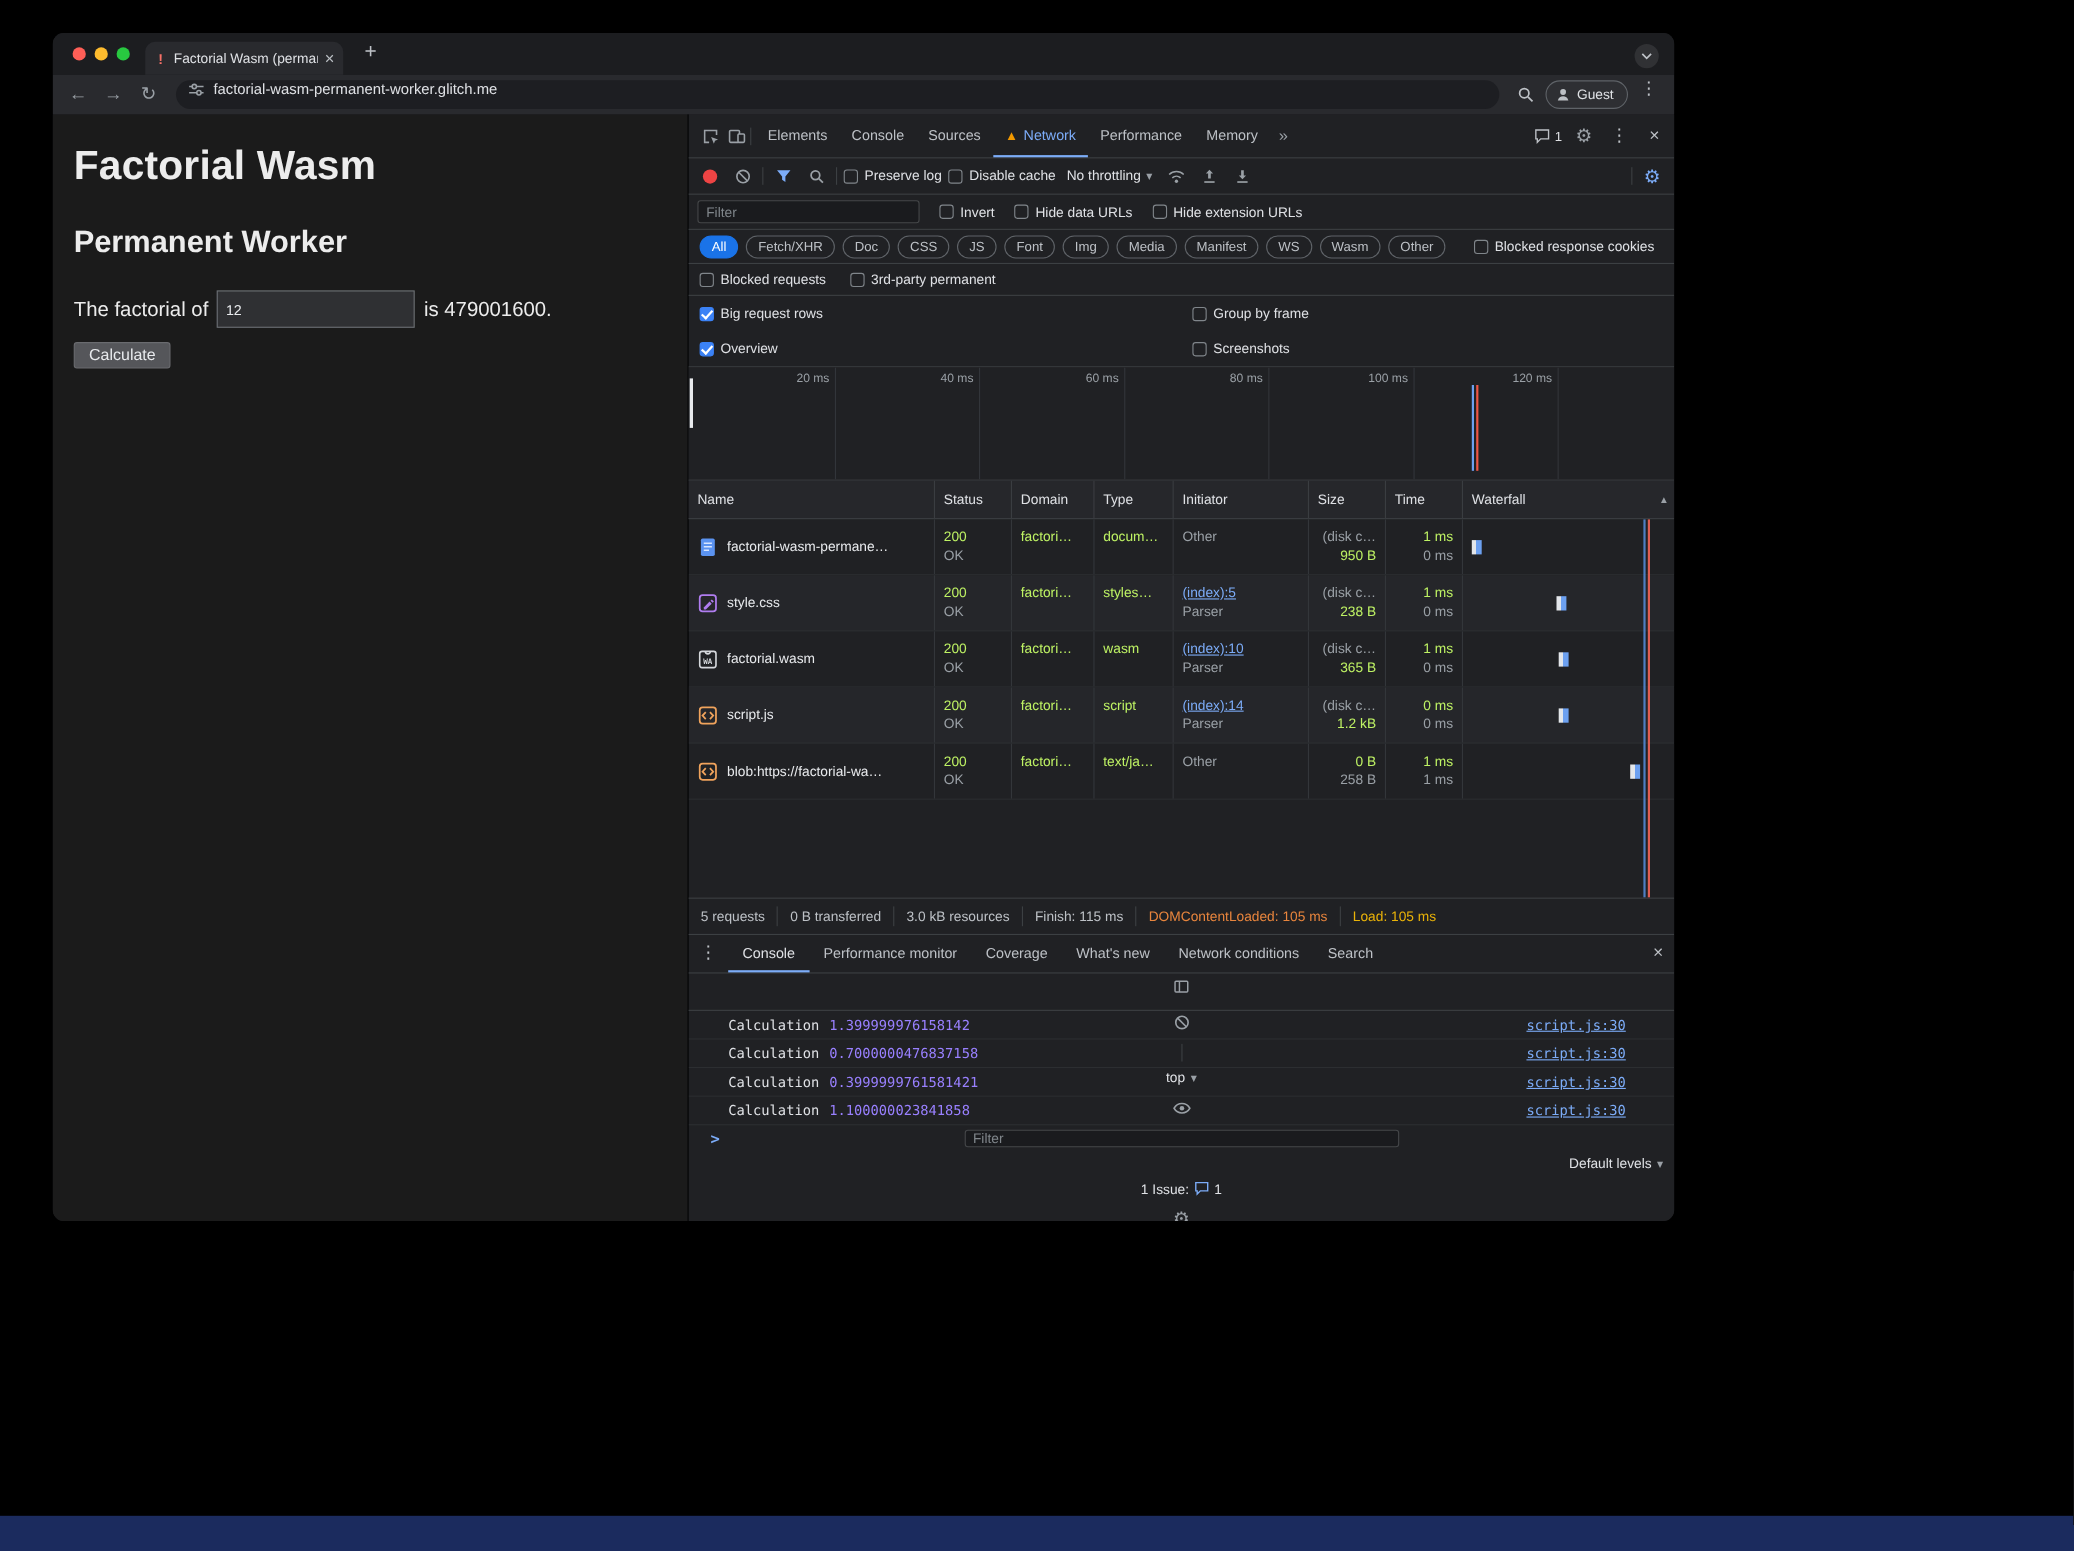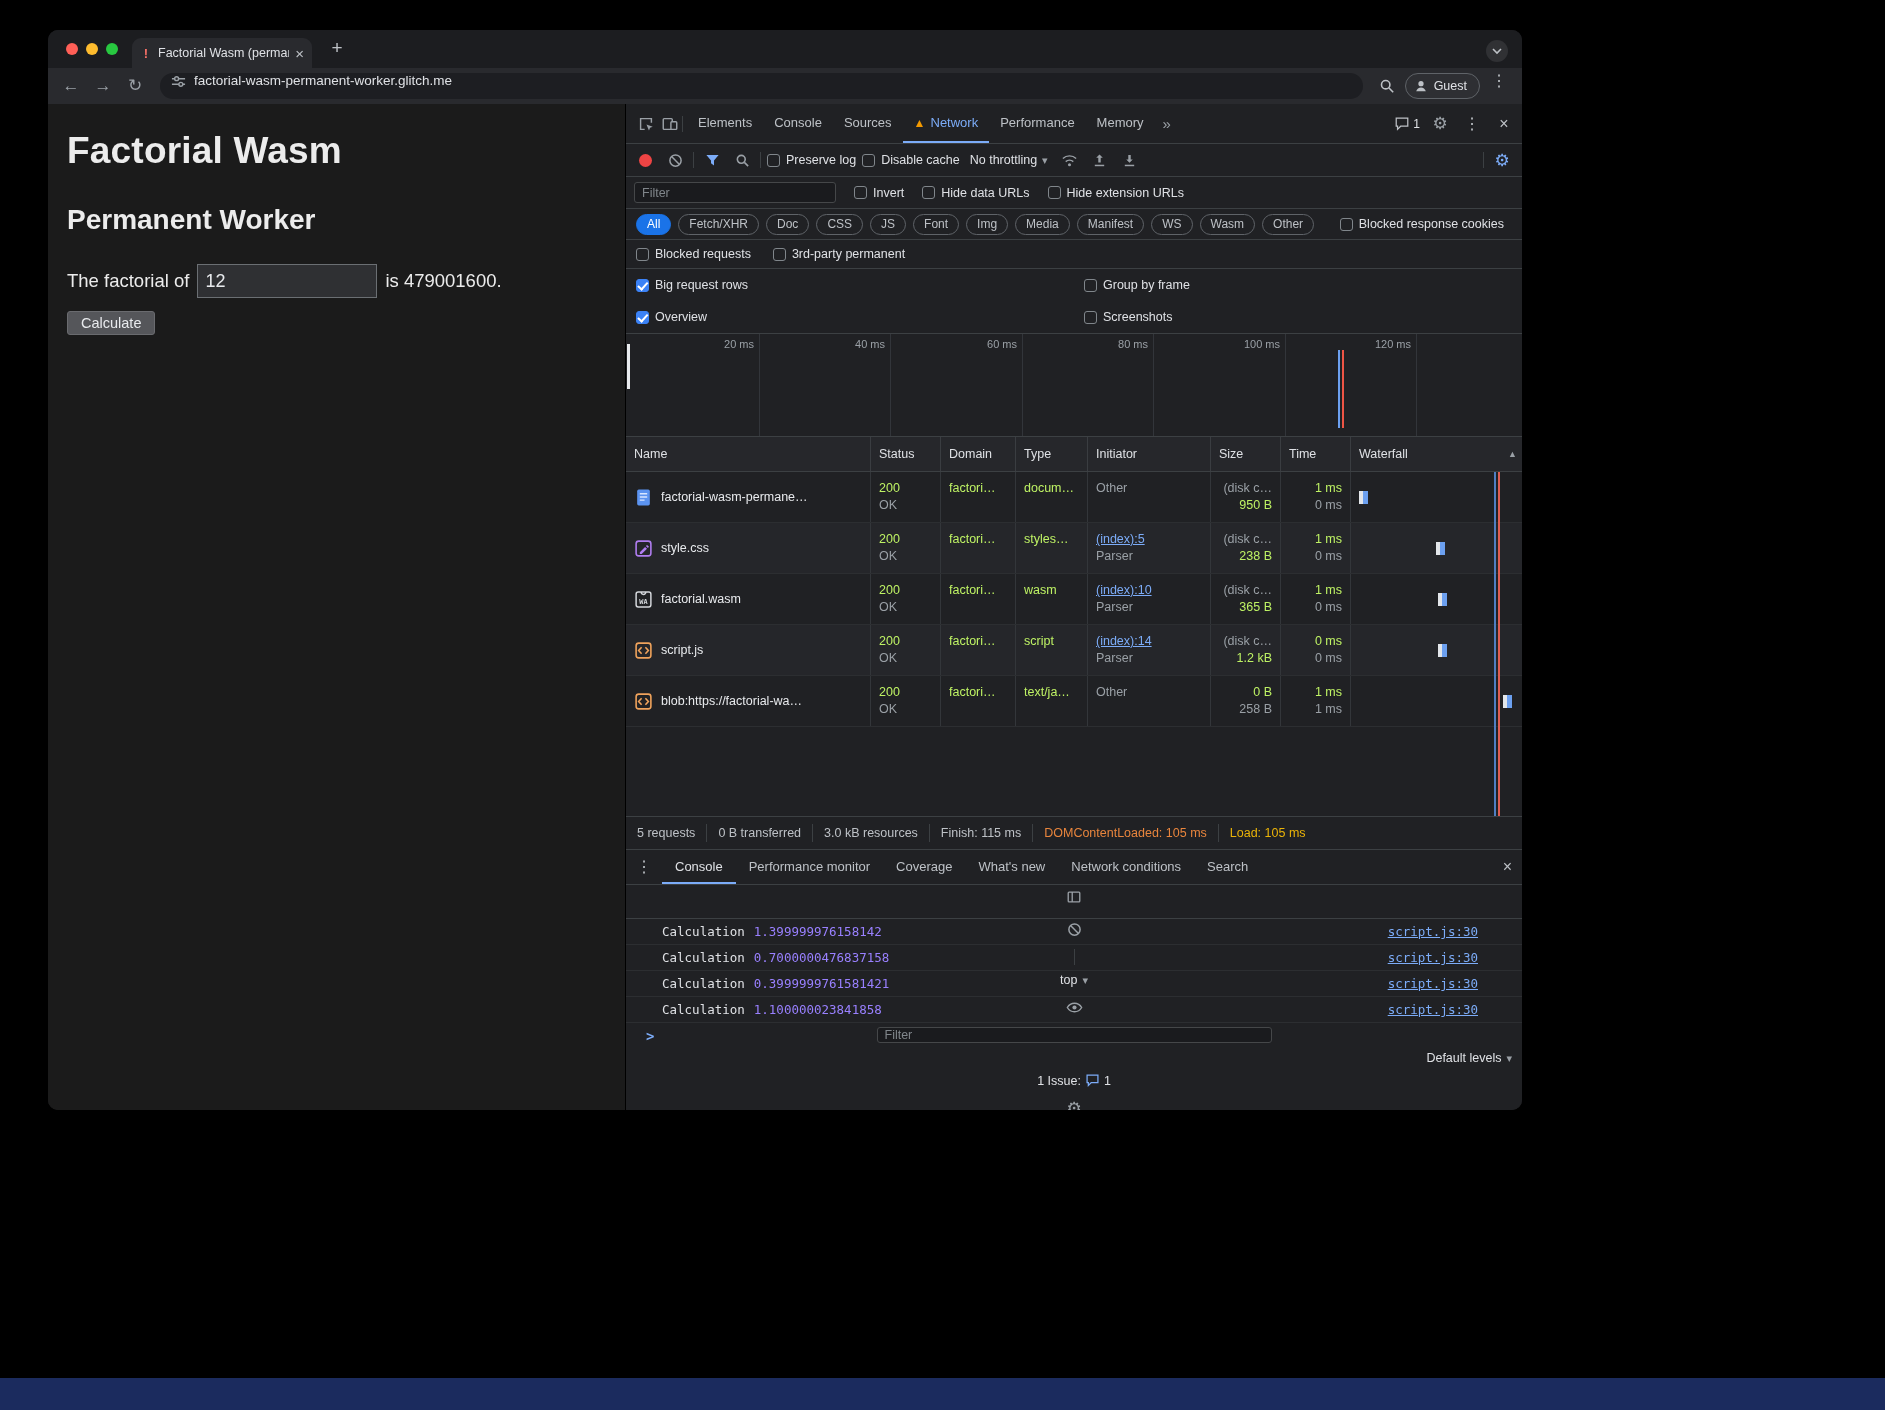--- a/index.html
+++ b/index.html
@@ -52,21 +52,21 @@
   
   .content{ flex:1; display:flex; min-height:0; }
 
   
   .page{ width:577px; background:#1b1b1b; padding:26px 20px 0 19px; color:#ececec; }
   .page h1{ font-size:37px; font-weight:bold; letter-spacing:.2px; }
   .page h2{ font-size:28px; font-weight:bold; margin-top:32px; }
   .factline{ margin-top:28px; font-size:18.5px; display:flex; align-items:center; }
   .factline input{
     width:180px; height:27px; margin:0 8px; background:#2f3033; border:1px solid #6b6f73;
-    color:#e8eaed; font-size:18px; padding:16px 7px; font-family:"Liberation Sans",sans-serif;
+    color:#e8eaed; font-size:13px; padding:16px 7px; font-family:"Liberation Sans",sans-serif;
   }
   .calcbtn{
     margin-top:13px; background:#55565a; border:1px solid #6a6b6f; border-radius:3px;
     color:#e8eaed; font-size:14.5px; padding:3px 13px; font-family:"Liberation Sans",sans-serif;
   }
 
   
   .devtools{ flex:1; background:#202124; border-left:1px solid #000; display:flex; flex-direction:column; font-size:12.5px; min-width:0; }
   .vdiv{ width:1px; height:16px; background:#3c4043; flex:0 0 auto; }
   .icon{ display:inline-flex; align-items:center; justify-content:center; width:24px; height:24px; flex:0 0 auto; }
@@ -124,21 +124,21 @@
   .ovhandle{ position:absolute; left:1px; top:10px; height:45px; width:3px; background:#e8eaed; }
   .ovline{ position:absolute; top:16px; bottom:8px; width:1.5px; }
   .ovline.blue{ left:712px; background:#6ca0f0; }
   .ovline.red{ left:716px; background:#ee5545; }
 
   
   .net-header{ height:35px; display:flex; align-items:center; background:#26272b; border-bottom:1px solid #3c4043; flex:0 0 auto; position:relative; color:#dfe1e5; }
   .hc{ padding:0 8px; border-right:1px solid #3a3d41; height:100%; display:flex; align-items:center; overflow:hidden; white-space:nowrap; }
   .sortarrow{ position:absolute; right:5px; top:12px; font-size:9px; color:#9aa0a6; }
 
-  .w-name{width:245px;flex:0 0 auto}.w-status{width:70px;flex:0 0 auto}.w-domain{width:75px;flex:0 0 auto}
+  .w-name{width:224px;flex:0 0 auto}.w-status{width:70px;flex:0 0 auto}.w-domain{width:75px;flex:0 0 auto}
   .w-type{width:72px;flex:0 0 auto}.w-init{width:123px;flex:0 0 auto}.w-size{width:70px;flex:0 0 auto}
   .w-time{width:70px;flex:0 0 auto}.w-wf{flex:1}
 
   .net-body{ flex:1; position:relative; overflow:hidden; }
   .nrow{ height:51px; display:flex; align-items:stretch; border-bottom:1px solid #2c2e31; }
   .nrow:nth-child(even){ background:#25262a; }
   .cell{ padding:8px 8px 0 8px; border-right:1px solid #33363a; overflow:hidden; white-space:nowrap; font-size:12.5px; }
   .cell .l1{ line-height:17px; color:#bef264; }
   .cell .l2{ line-height:17px; color:#9aa0a6; }
   .cell .link{ color:#7cacf8; text-decoration:underline; cursor:pointer; }

